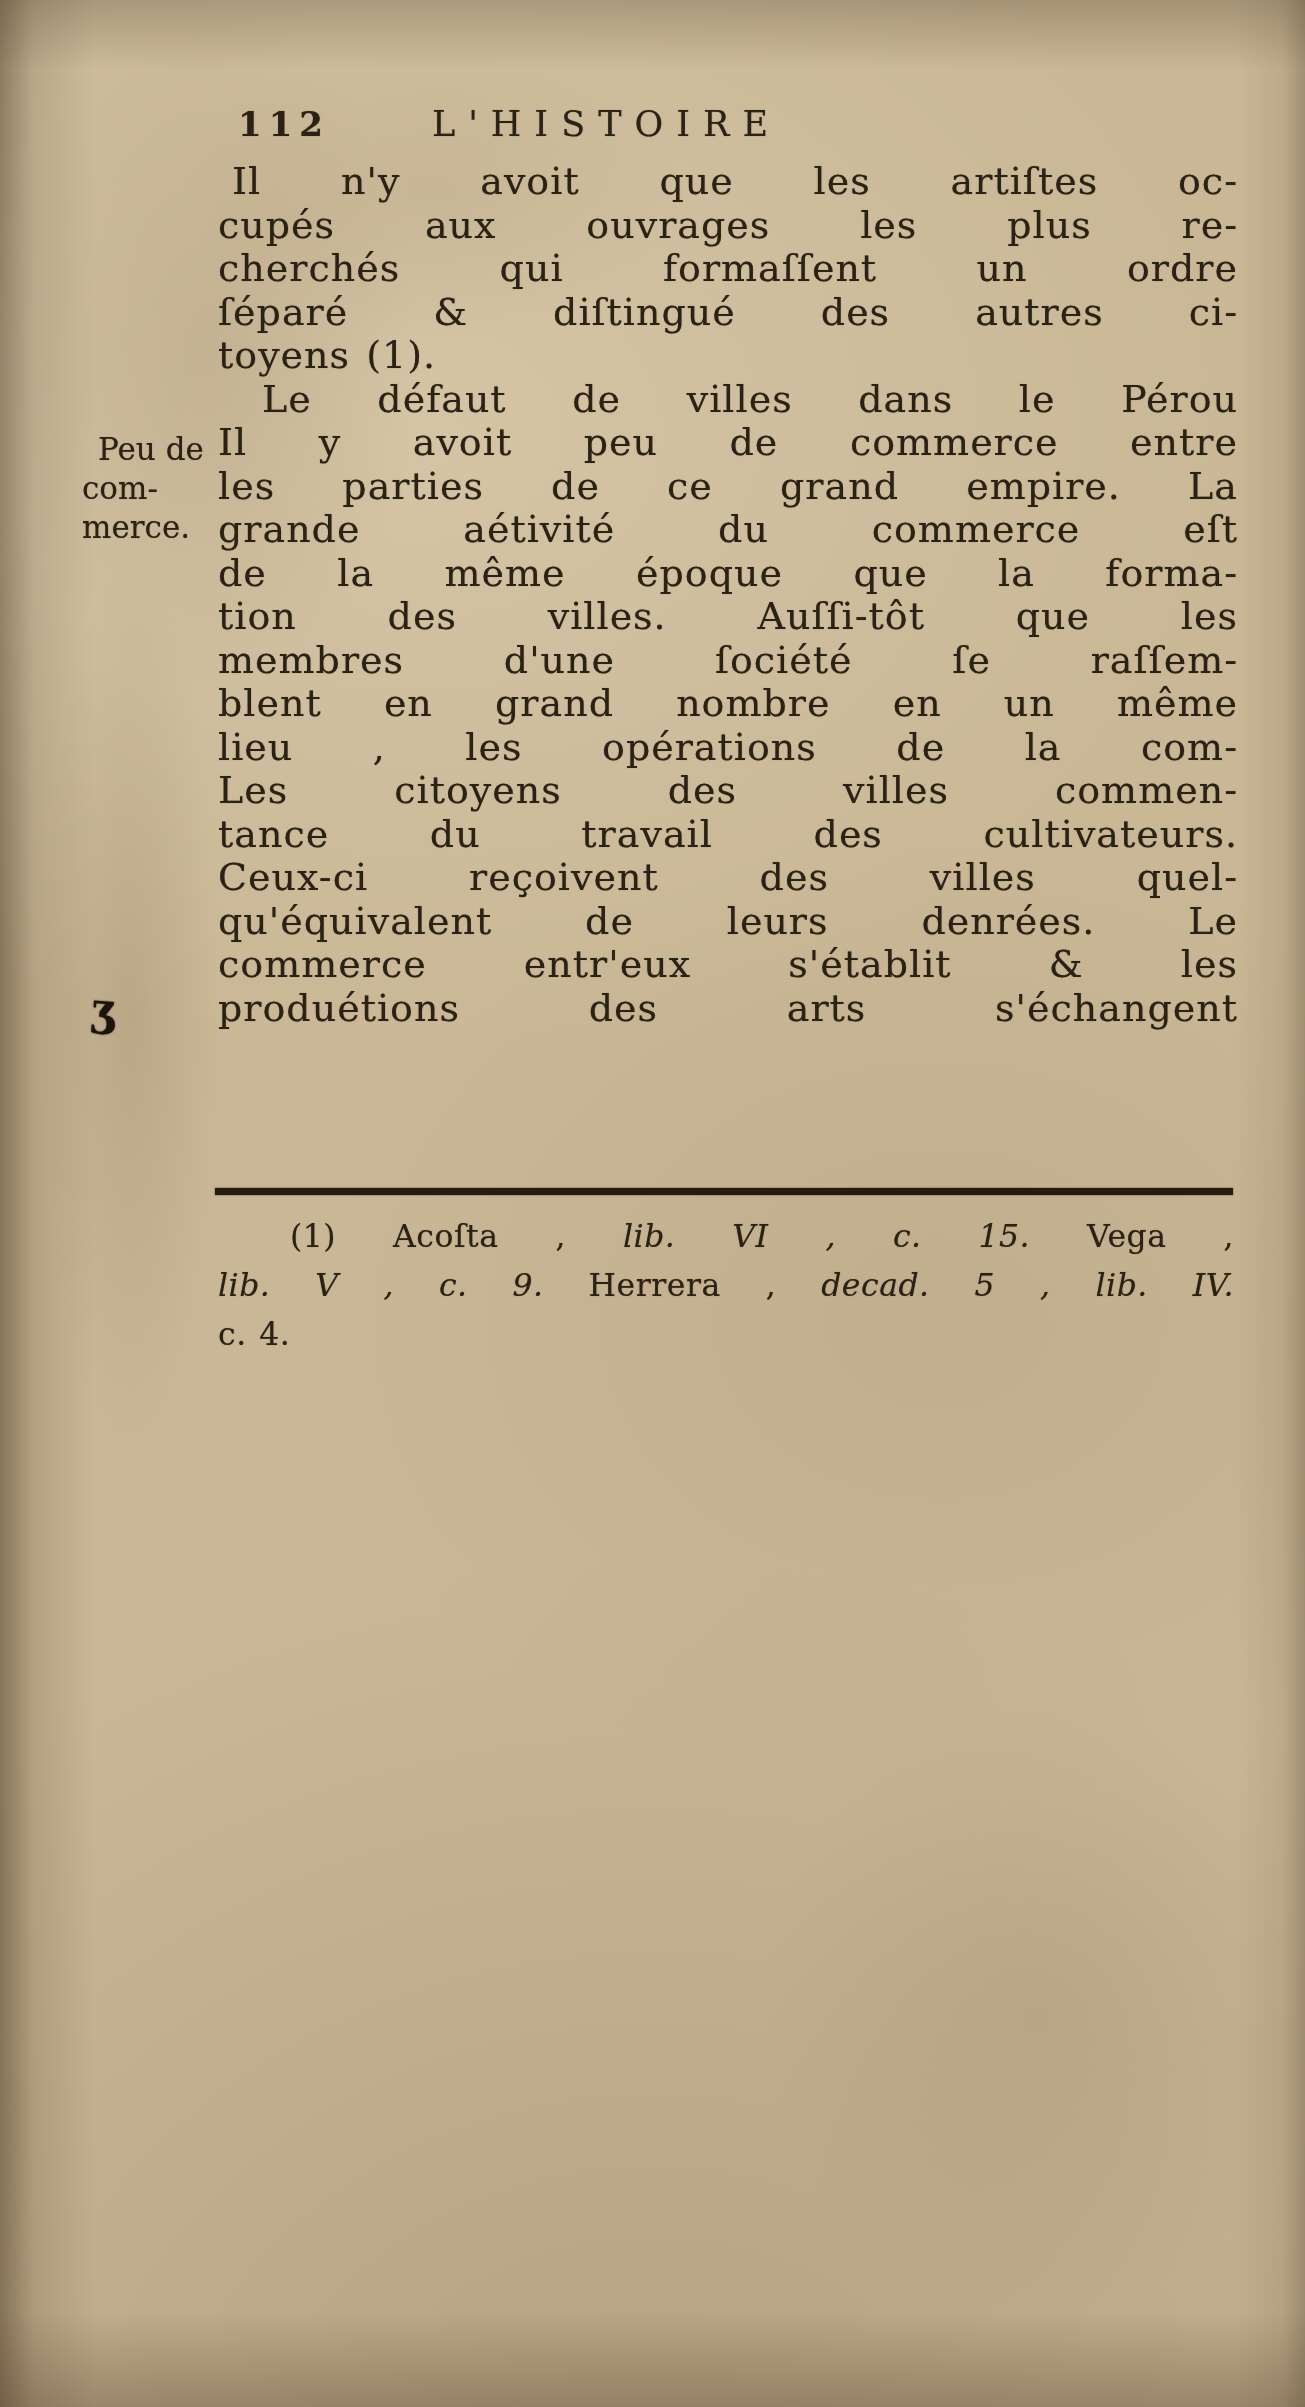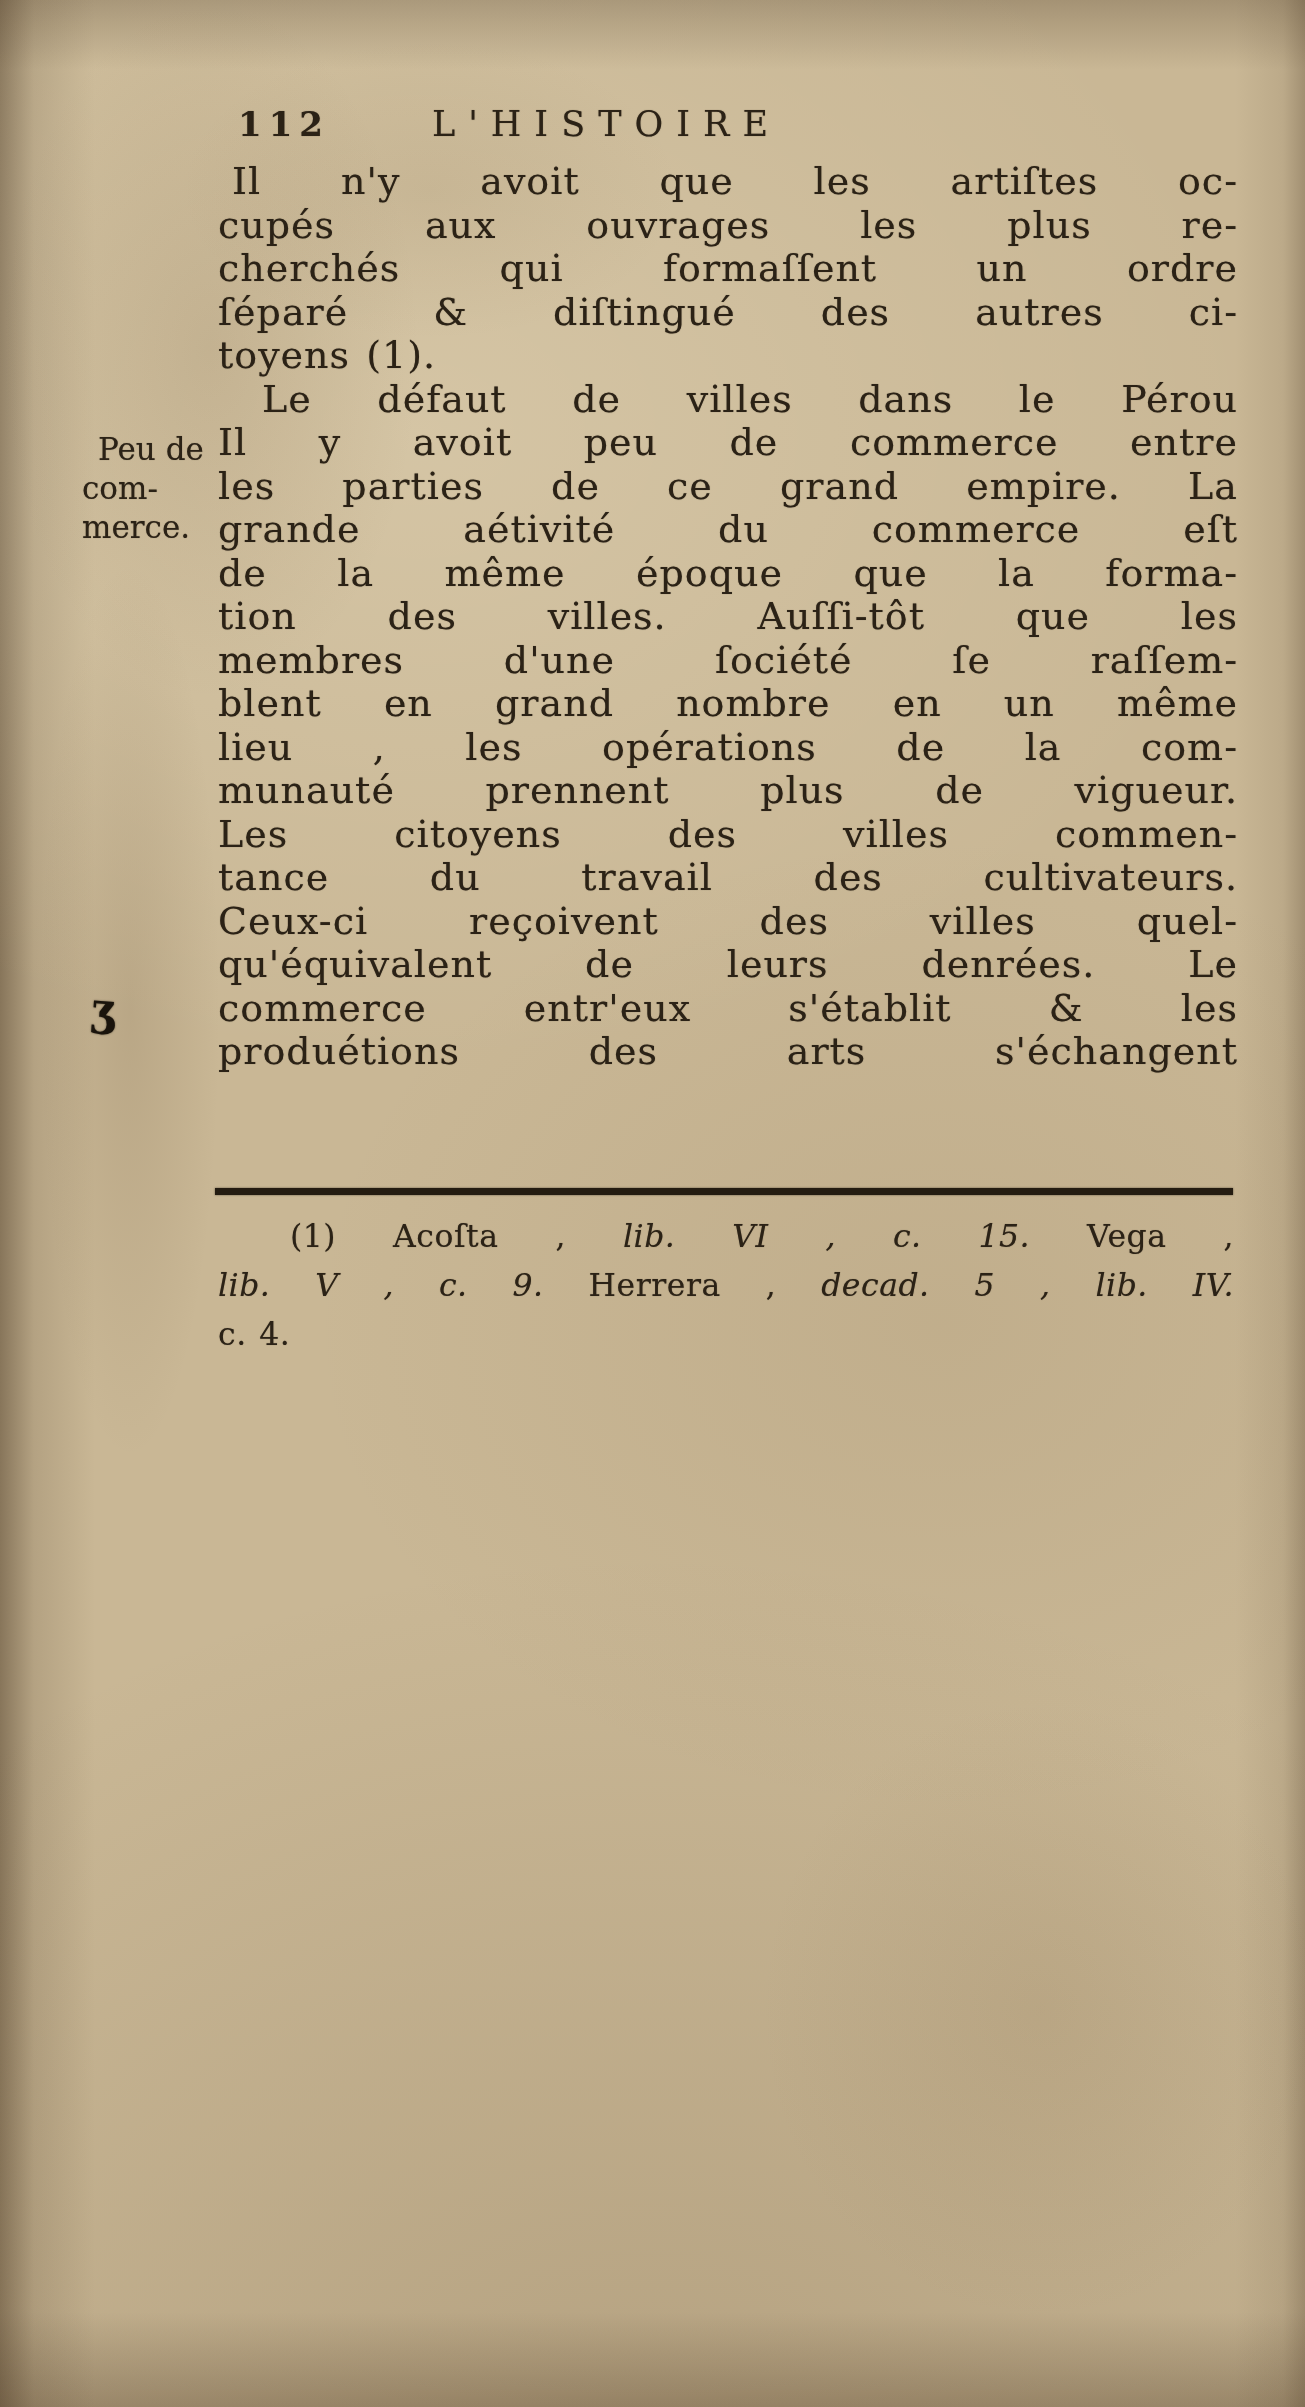--- a/index.html
+++ b/index.html
@@ -112,21 +112,20 @@
     <div class="paragraph">
       <div class="line" style="text-indent: 44px;">Le défaut de villes dans le Pérou</div>
       <div class="line">Il y avoit peu de commerce entre</div>
       <div class="line">les parties de ce grand empire. La</div>
       <div class="line">grande aétivité du commerce eſt</div>
       <div class="line">de la même époque que la forma-</div>
       <div class="line">tion des villes. Auſſi-tôt que les</div>
       <div class="line">membres d'une ſociété ſe raſſem-</div>
       <div class="line">blent en grand nombre en un même</div>
       <div class="line">lieu , les opérations de la com-</div>
-      <div class="line">munauté prennent plus de vigueur.</div>
       <div class="line">Les citoyens des villes commen-</div>
       <div class="line">tance du travail des cultivateurs.</div>
       <div class="line">Ceux-ci reçoivent des villes quel-</div>
       <div class="line">qu'équivalent de leurs denrées. Le</div>
       <div class="line">commerce entr'eux s'établit &amp; les</div>
       <div class="line">produétions des arts s'échangent</div>
     </div>
   </div>
 
 <span class="ink-blot">ʒ</span>

